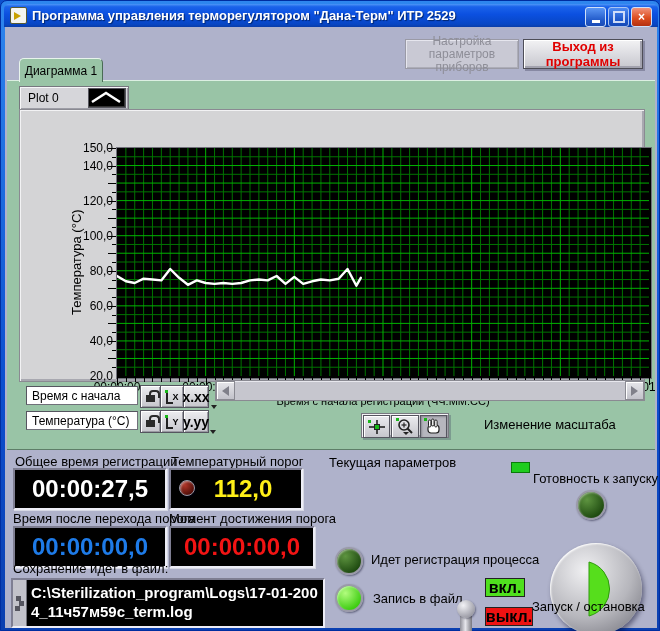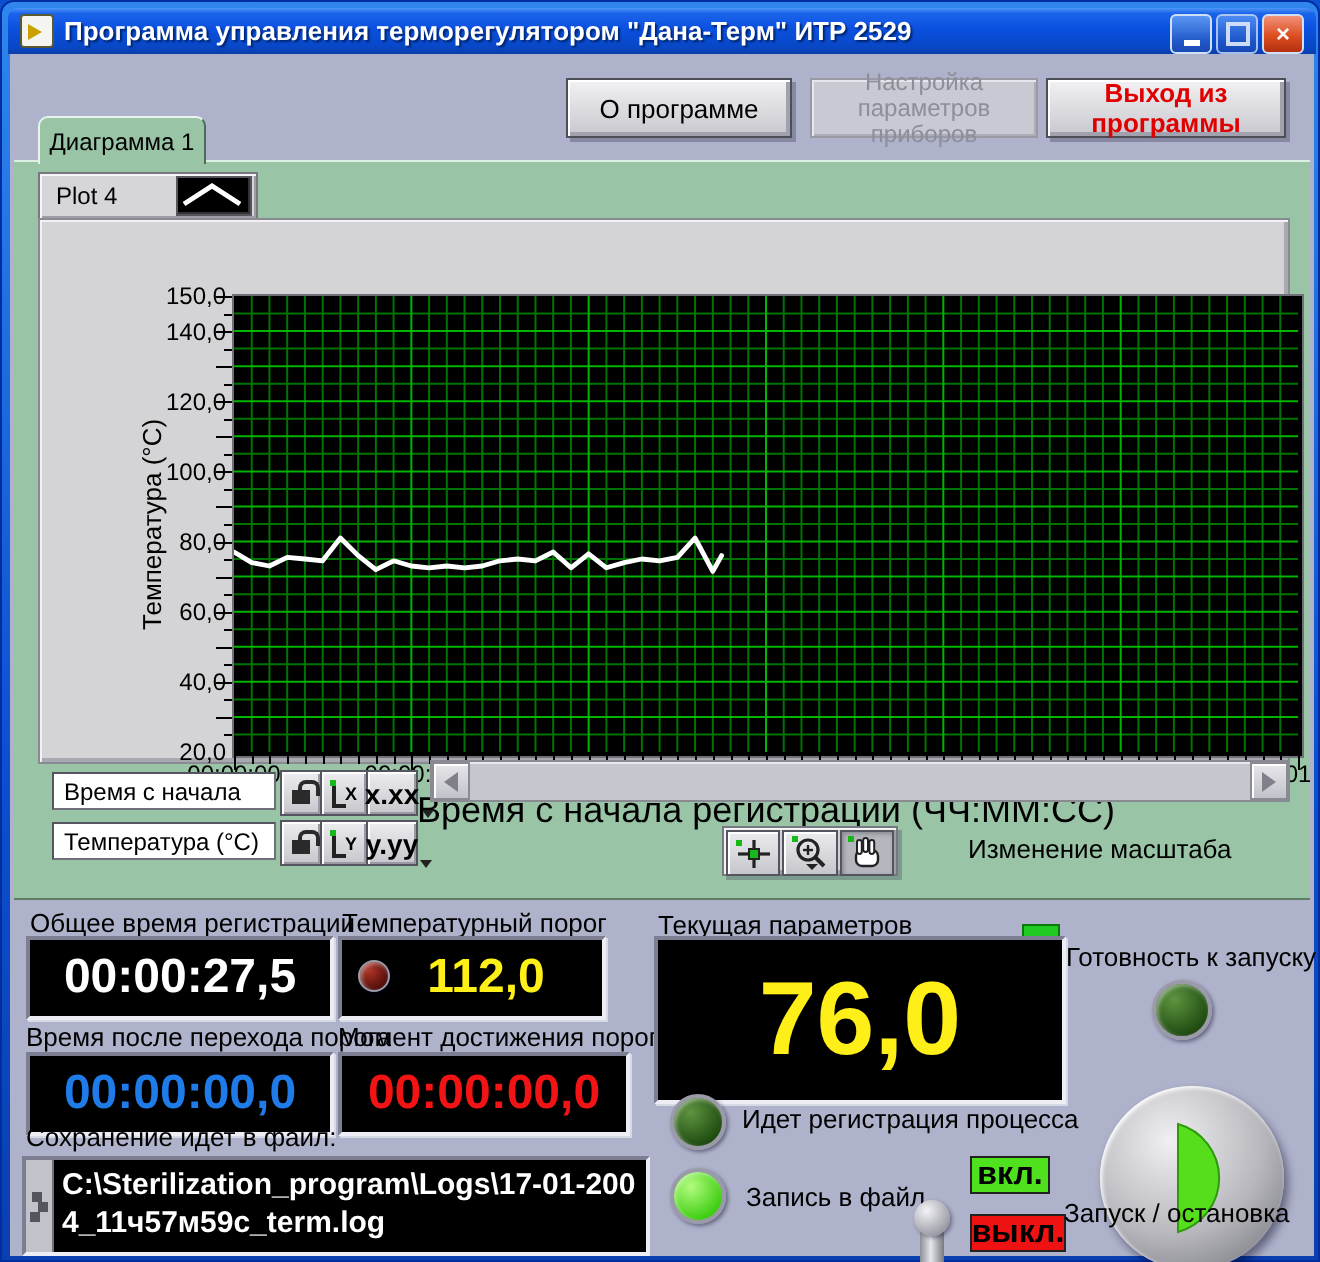--- a/index.html
+++ b/index.html
@@ -54,21 +54,21 @@
   .ytick-minor{left:92px;top:38px;width:4px;height:228px;
       background:repeating-linear-gradient(to bottom,#000 0 1px,transparent 1px 8.769px);}
   .ytick-major{left:88px;top:38px;width:8px;height:228px;
       background:repeating-linear-gradient(to bottom,#000 0 1px,transparent 1px 17.538px);}
   .xtick-minor{left:97px;top:268px;width:533px;height:4px;
       background:repeating-linear-gradient(to right,#000 0 1px,transparent 1px 8.867px);}
   .xtick-major{left:97px;top:268px;width:533px;height:7px;
       background:repeating-linear-gradient(to right,#000 0 1px,transparent 1px 88.67px);}
   .ycaption{left:48px;top:38px;height:228px;width:16px;display:flex;align-items:center;justify-content:center;
       writing-mode:vertical-rl;transform:rotate(180deg);font-size:13px;white-space:nowrap;}
-  .xcaption{left:97px;top:285px;width:532px;text-align:center;font-size:18px;}
+  .xcaption{left:97px;top:285px;width:532px;text-align:center;font-size:11px;}
   
   .scalebox{position:absolute;width:112px;height:19px;background:#fff;border:1px solid #70707a;
       border-top-color:#55555f;border-left-color:#55555f;font-size:12px;line-height:18px;padding-left:5px;box-sizing:border-box;}
   .sbtn{position:absolute;height:21px;background:linear-gradient(180deg,#EDEDF0,#C6C6CC);
       border:1px solid #55555f;box-shadow:inset 1px 1px 0 #fff,inset -1px -1px 0 #9a9aa2;
       display:flex;align-items:center;justify-content:center;font-size:9px;}
   .lockglyph{width:9px;height:7px;background:#2a2a2a;position:relative;margin-top:4px;}
   .lockglyph:before{content:"";position:absolute;left:3px;top:-5px;width:7px;height:6px;border:2px solid #2a2a2a;
       border-bottom:none;border-radius:4px 4px 0 0;}
   .axisglyph{font-size:9px;font-weight:bold;position:relative;padding-left:7px;}
@@ -131,32 +131,31 @@
           <div class="maxbox"></div>
         </div>
       <div class="tbtn close">
           <span>×</span>
         </div>
     </div>
   </div>
 
   <div class="abs client">
 
-    <button class="lvbtn" style="left:278px;top:12px;width:113px;height:30px;">О программе</button>
     <button class="lvbtn exit" style="left:518px;top:12px;width:120px;height:30px;">Выход из программы</button>
     <button class="lvbtn disabled" style="left:400px;top:12px;width:114px;height:30px;">Настройка параметров приборов</button>
 
     <div class="abs tab" style="left:14px;top:31px;">
       <span>Диаграмма 1</span>
     </div>
 
     <div class="abs page" style="left:2px;top:53px;">
 
       <div class="abs plot-legend">
-        <span class="txt">Plot 4</span>
+        <span class="txt">Plot 0</span>
         <div class="sample">
           <svg width="34" height="16" viewBox="0 0 34 16">
               <polyline points="3,13 17,4 31,13" fill="none" stroke="#fff" stroke-width="2.5"></polyline>
             </svg>
         </div>
       </div>
 
       <div class="abs graph-panel">
         <div class="abs ycaption">Температура (°C)</div>
         <div class="abs yticklabels" id="ytl">
@@ -353,23 +352,20 @@
       <span style="color: rgb(30, 123, 232);">00:00:00,0</span>
     </div>
 
     <div class="lbl" style="left:164px;top:484px;">Момент достижения порога</div>
     <div class="display" style="left:164px;top:499px;width:142px;height:38px;">
       <span style="color: rgb(242, 20, 20);">00:00:00,0</span>
     </div>
 
     <div class="lbl" style="left:324px;top:428px;">Текущая параметров</div>
     <div class="mini-ind" style="left:506px;top:435px;"></div>
-    <div class="display" style="left:322px;top:441px;width:202px;height:80px;">
-      <span class="bigvalue" style="color: rgb(255, 239, 24);">76,0</span>
-    </div>
 
     <div class="lbl" style="left:8px;top:534px;">Сохранение идет в файл:</div>
     <div class="pathbox" style="left:6px;top:551px;">
       <div class="pathbrowse"></div>
       <div class="pathtext">C:\Sterilization_program\Logs\17-01-2004_11ч57м59с_term.log</div>
     </div>
 
     <div class="led darkgreen" style="left:330px;top:520px;width:24px;height:24px;"></div>
     <div class="lbl" style="left:366px;top:525px;">Идет регистрация процесса</div>
 

